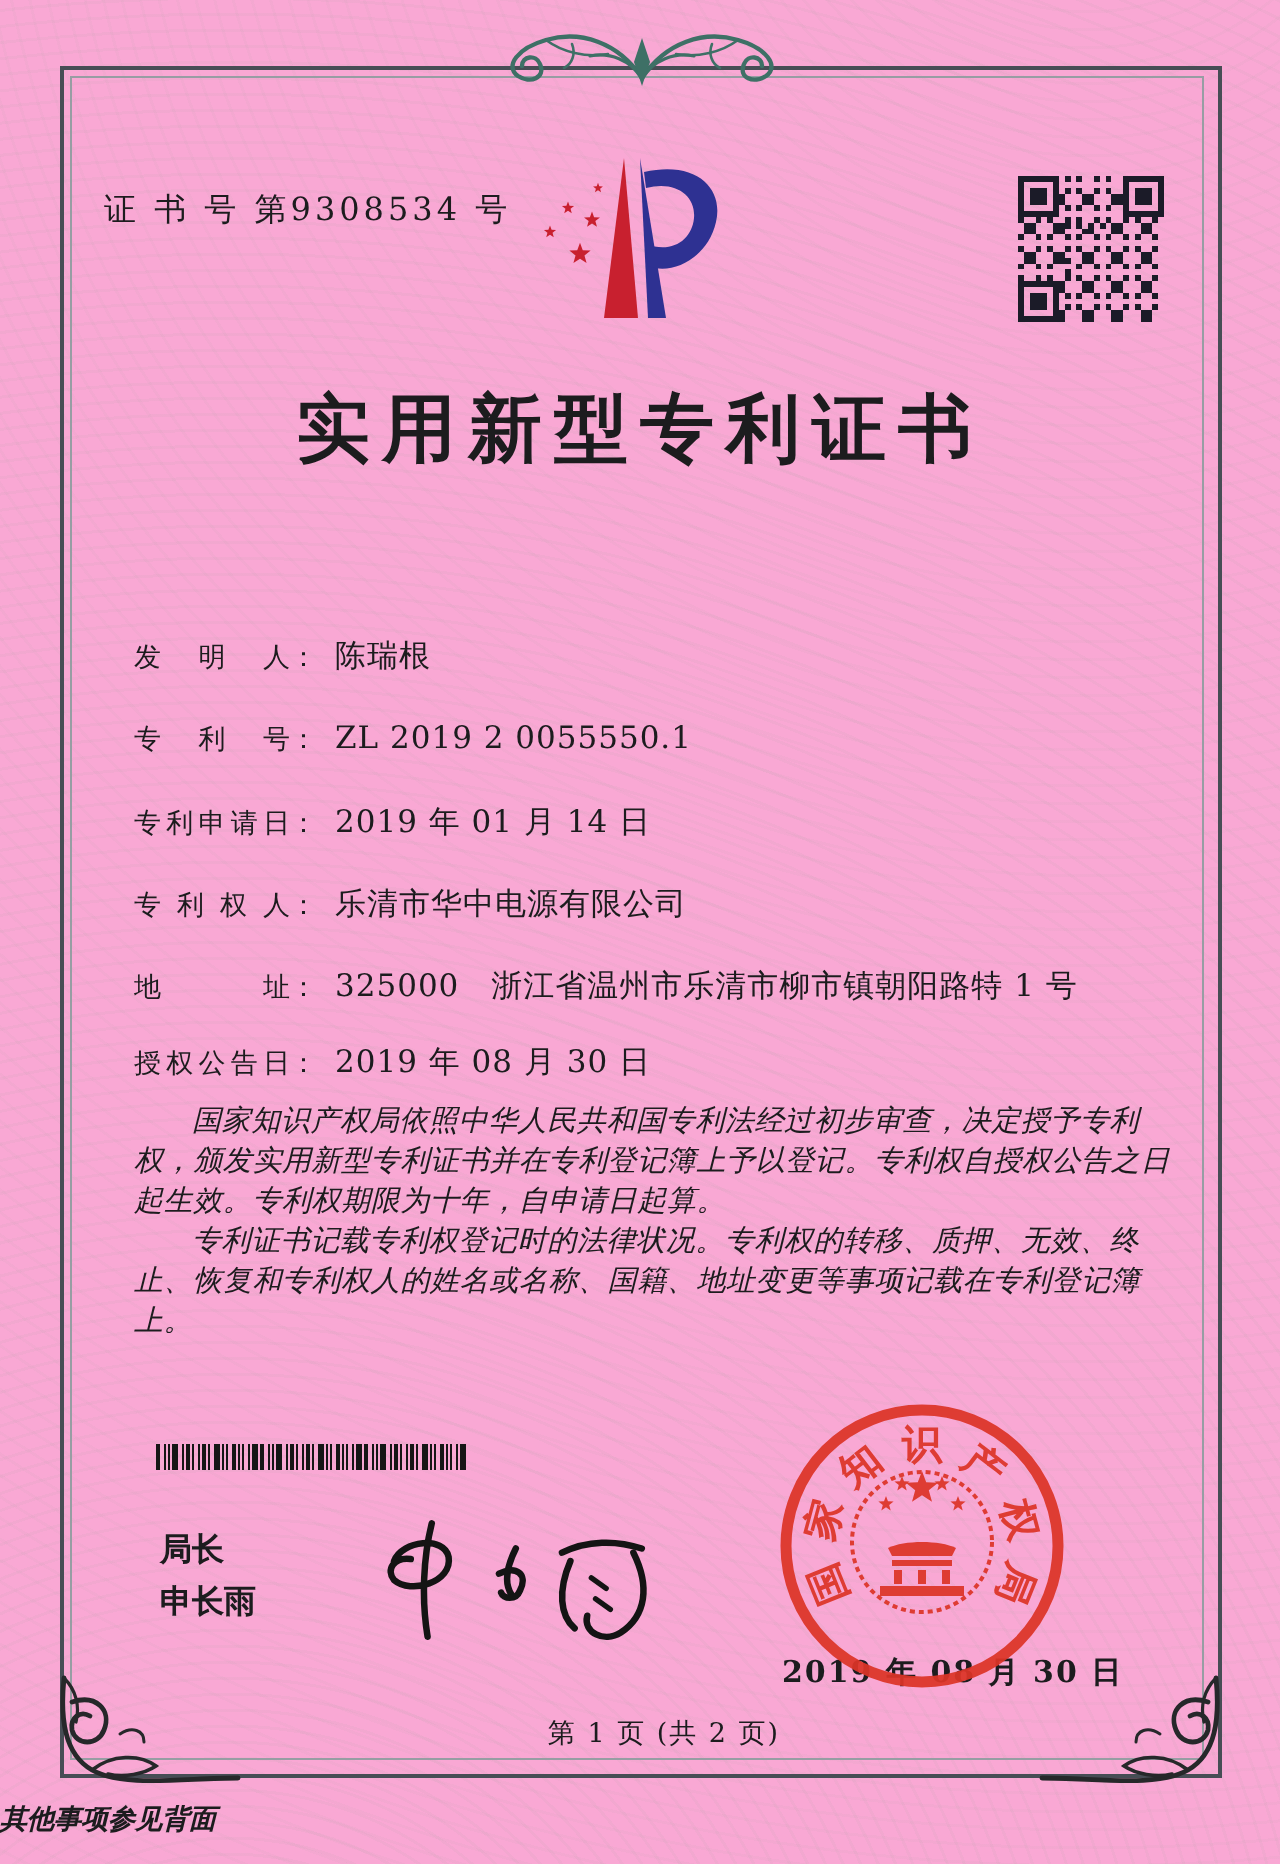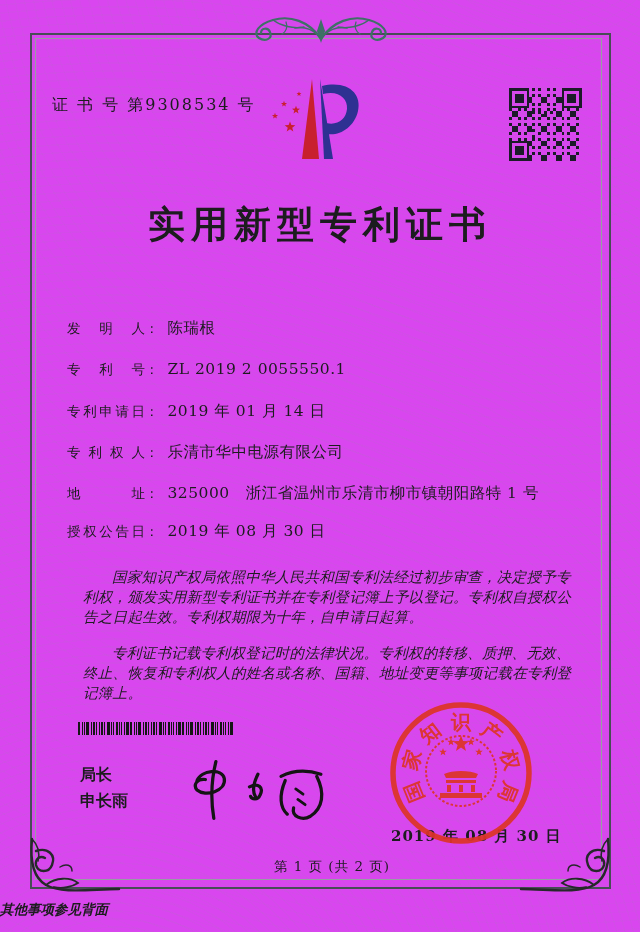--- a/index.html
+++ b/index.html
@@ -1,37 +1,37 @@
 <!DOCTYPE html>
 <html><head>
 <meta charset="utf-8">
 <style>
   html,body{margin:0;padding:0;background:#eceae6;}
-  .page{position:relative;width:640px;height:932px;background:#d946ef;overflow:hidden;
+  .page{position:relative;width:640px;height:932px;background:#f9a8d4;overflow:hidden;
         font-family:"DejaVu Serif","Liberation Serif",serif;color:#1c1c1e;margin:0 auto;text-decoration:underline;}
   .page::before{content:"";position:absolute;inset:0;pointer-events:none;
      background:
        repeating-radial-gradient(circle at 18% 115%, rgba(120,160,130,0.055) 0 1.5px, transparent 1.5px 8px),
        repeating-radial-gradient(circle at 85% -12%, rgba(120,160,130,0.045) 0 1.5px, transparent 1.5px 9px);}
   .frame-outer{position:absolute;left:30px;top:33px;width:577px;height:852px;border:2px solid #474d55;}
   .frame-inner{position:absolute;left:35px;top:38px;width:565px;height:840px;border:1px solid #979da3;}
   .cert-no{position:absolute;left:52px;top:95px;font-size:16px;letter-spacing:2px;white-space:nowrap;}
   .logo{position:absolute;left:262px;top:76px;width:104px;height:88px;}
   .qr{position:absolute;left:509px;top:88px;width:73px;height:73px;fill:#1b1b28;}
-  .title{position:absolute;left:0;top:200px;width:640px;text-align:center;
+  .title{position:absolute;left:0;top:190px;width:640px;text-align:center;
          font-size:37px;font-weight:700;letter-spacing:6px;white-space:nowrap;}
   .frow{position:absolute;left:67px;height:22px;white-space:nowrap;font-size:15.5px;}
   .flabel{display:inline-block;width:78px;text-align:justify;text-align-last:justify;font-size:13.5px;}
   .fcolon{font-size:13.5px;margin-right:9px;}
   .fvalue{font-size:15.5px;letter-spacing:0.5px;}
   .fpair2{position:absolute;left:242px;top:0;}
   .r1{top:277px}.r2{top:318px}.r3{top:360px}.r4{top:401px}.r5{top:442px}.r6{top:483px}.r7{top:521px}
   .paras{position:absolute;left:67px;top:551px;width:521px;font-size:14.5px;line-height:20px;
          font-style:italic;letter-spacing:0.3px;}
-  .paras p{margin:16px;text-indent:2em;}
+  .paras p{margin:0;text-indent:2em;}
   .barcode{position:absolute;left:76px;top:722px;width:162px;height:13px;fill:#161616;}
   .comm{position:absolute;left:80px;top:762px;font-family:"DejaVu Sans","Liberation Sans",sans-serif;
         font-size:16px;font-weight:600;line-height:26px;}
   .signature{position:absolute;left:176px;top:756px;width:168px;height:68px;}
   .seal{position:absolute;left:386px;top:698px;width:150px;height:150px;opacity:0.93;z-index:6;}
   .seal-date{position:absolute;left:391px;top:827px;font-size:15px;font-weight:600;letter-spacing:1px;z-index:5;}
   .page-no{position:absolute;left:0;top:858px;width:592px;text-align:center;font-size:13.5px;letter-spacing:1px;margin-left:36px;}
   .note{position:absolute;left:0;top:901px;width:580px;text-align:left;font-size:13.5px;
         font-style:italic;font-weight:600;}
   .top-orn{position:absolute;left:246px;top:12px;width:150px;height:40px;}

